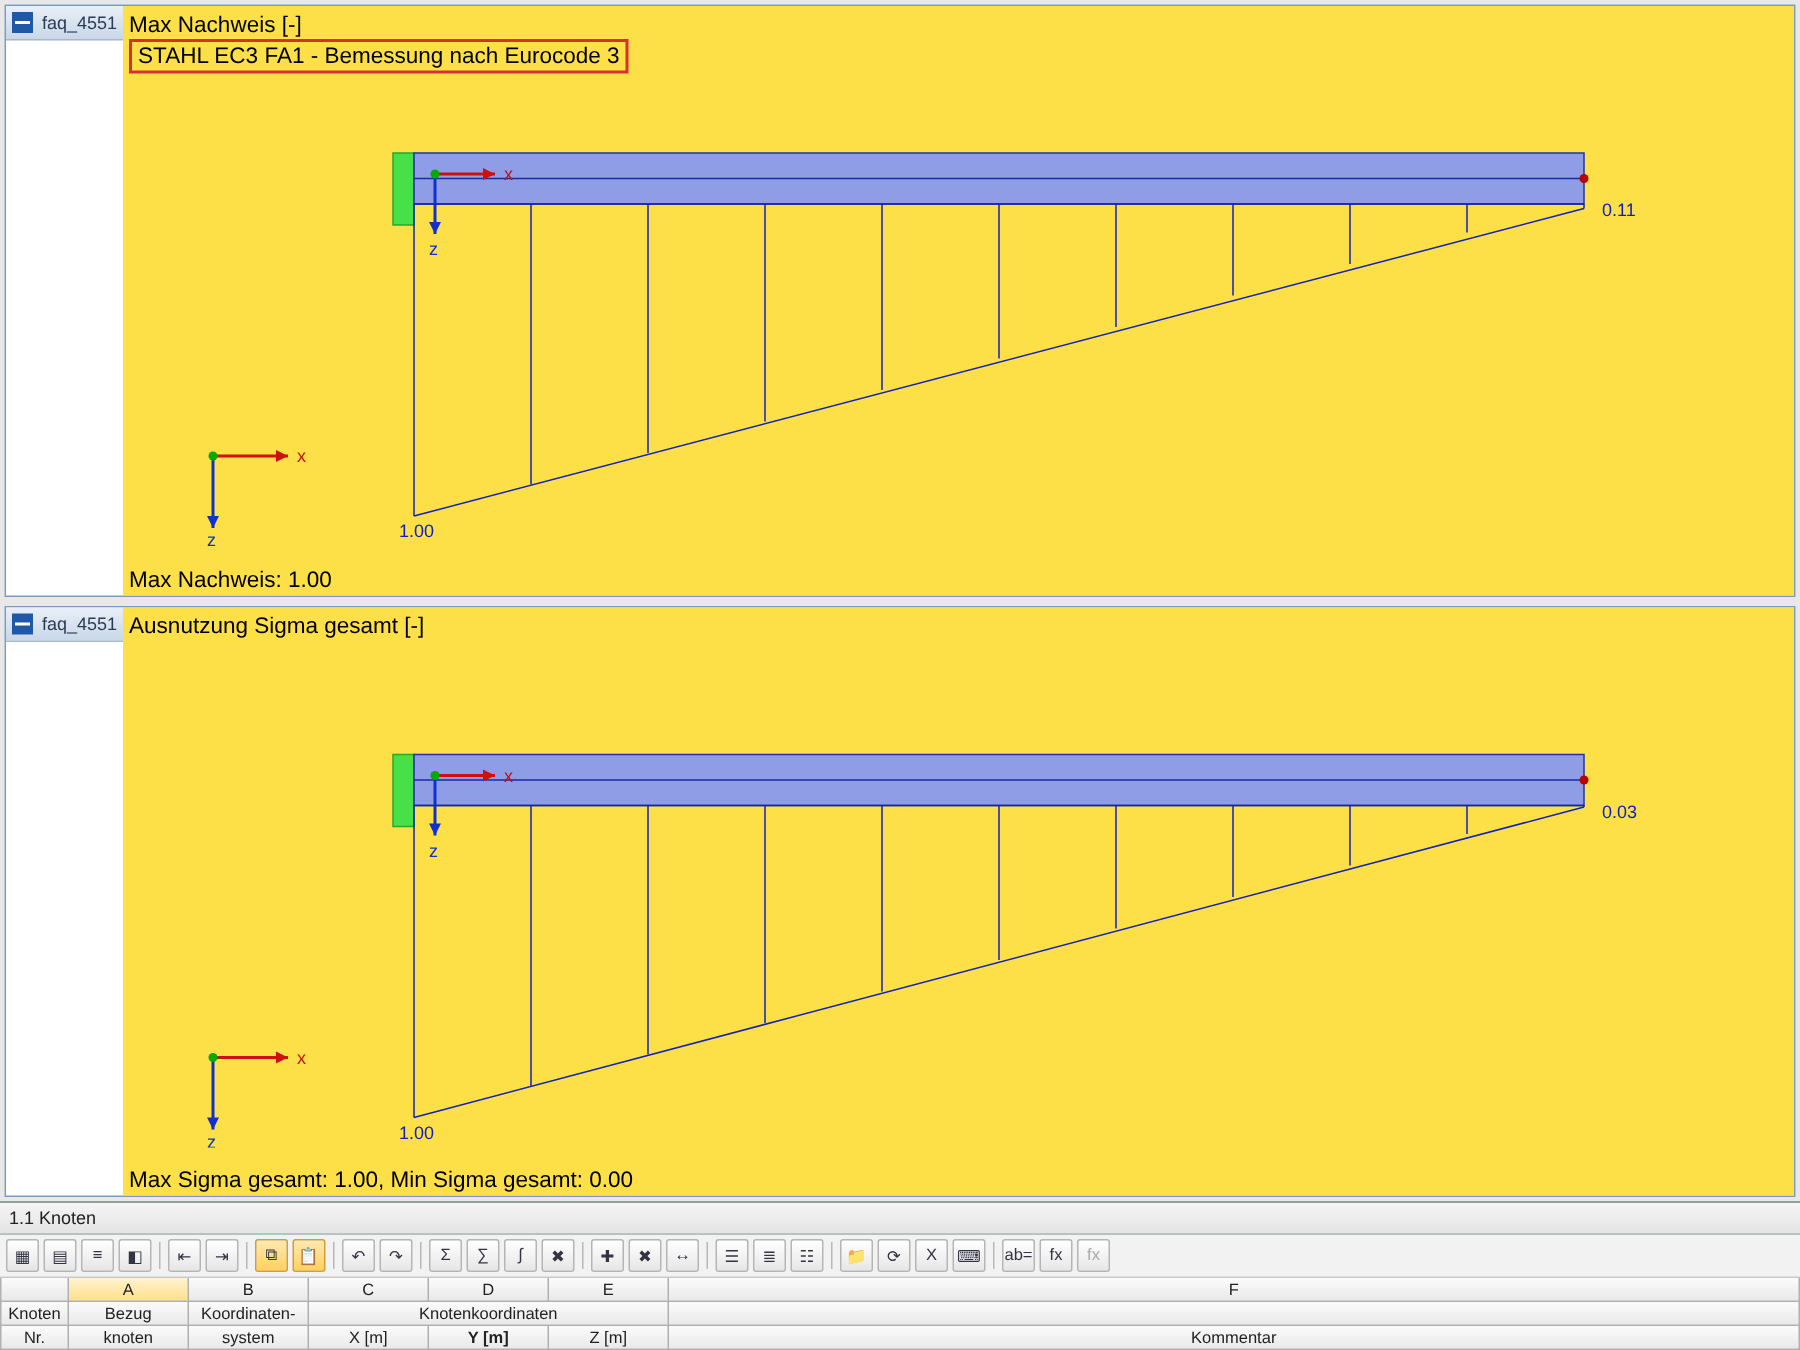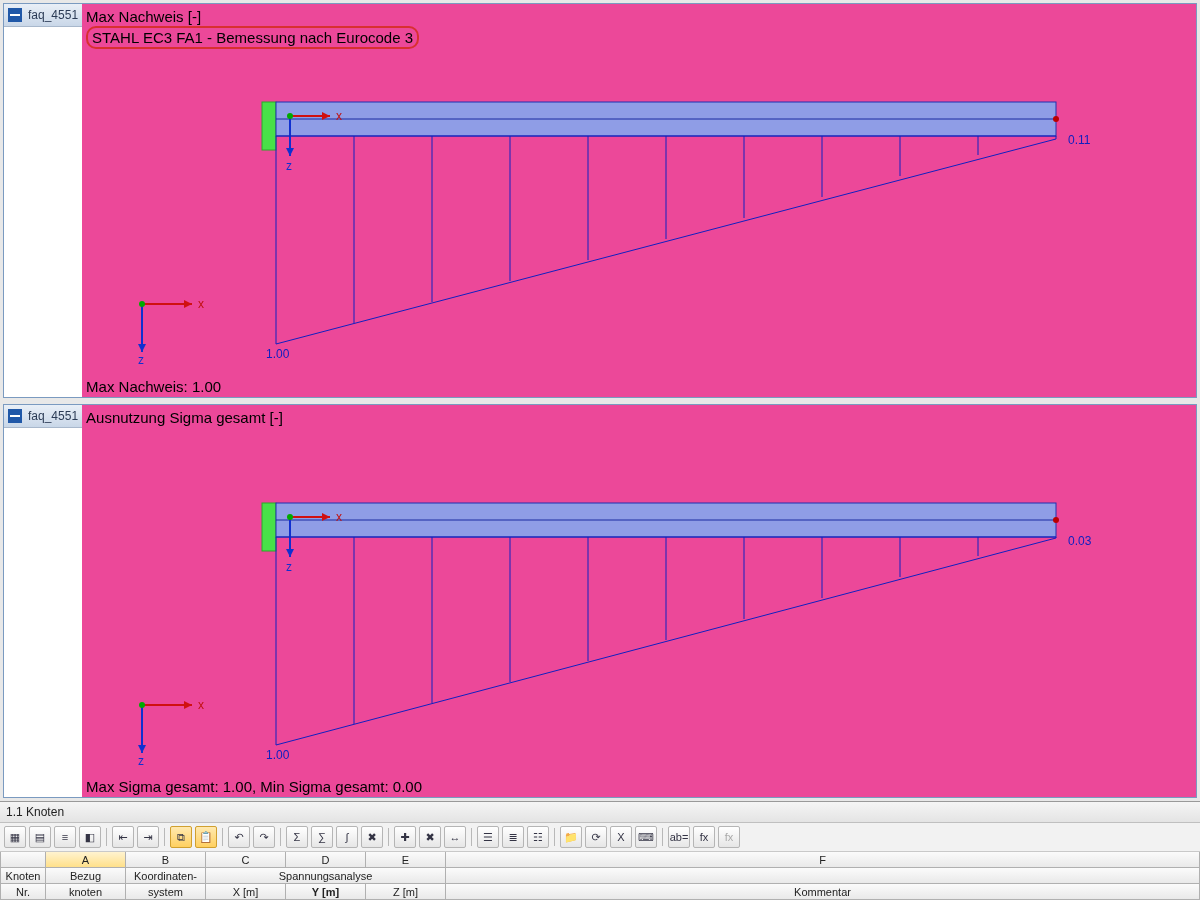--- a/index.html
+++ b/index.html
@@ -1,21 +1,21 @@
 <!DOCTYPE html>
 <html><head>
 <meta charset="utf-8">
 <style>
   html,body{margin:0;padding:0;font-family:Arial,Helvetica,sans-serif;font-size:12px;background:#e8e8e8;color:#000;}
   .app{width:1200px;height:900px;display:flex;flex-direction:column;box-sizing:border-box;}
   .panel{border:1px solid #7a9ac0;background:#fff;margin:3px 3px 3px 3px;display:flex;flex-direction:row;flex:1;min-height:0;}
   .panel-titlebar{height:22px;background:linear-gradient(#e9eff7,#c9d7e8);display:flex;align-items:center;padding:0 4px;font-size:12px;color:#2b3b55;border-bottom:1px solid #a8b8cc;}
   .panel-titlebar .app-icon{width:14px;height:14px;background:#2058a8;margin-right:6px;position:relative;}
   .panel-titlebar .app-icon:after{content:"";position:absolute;left:2px;top:6px;width:10px;height:2px;background:#fff;}
-  .canvas{flex:1;position:relative;background:#ec4899;overflow:hidden;padding-left:22px;}
+  .canvas{flex:1;position:relative;background:#fde047;overflow:hidden;padding-left:22px;}
   .hdr-line{position:absolute;left:4px;font-size:15px;color:#000;}
   .hdr-box{position:absolute;left:4px;border:2px solid #d83030;padding:1px 4px;font-size:15px;color:#000;}
   .footer-line{position:absolute;left:4px;font-size:15px;color:#000;}
   
   .bottom{border-top:1px solid #999;background:#0f766e;}
   .bottom-title{padding:3px 6px;font-size:12px;color:#222;background:linear-gradient(#f5f5f5,#e4e4e4);border-bottom:1px solid #c0c0c0;}
   .toolbar{display:flex;align-items:center;padding:3px 4px;gap:3px;background:#f2f2f2;border-bottom:1px solid #c9c9c9;}
   .tb-btn{width:20px;height:20px;border:1px solid #b5b5b5;background:linear-gradient(#ffffff,#e6e6e6);border-radius:2px;display:flex;align-items:center;justify-content:center;font-size:11px;color:#334;}
   .tb-btn.pressed{background:linear-gradient(#ffe9b0,#ffd060);border-color:#d0a030;}
   .tb-sep{width:1px;height:18px;background:#b8b8b8;margin:0 2px;}
@@ -32,21 +32,21 @@
 
 <div class="app">
 
   <div class="panel">
     <div class="panel-titlebar">
       <span class="app-icon"></span>
       <span>faq_4551</span>
     </div>
     <div class="canvas">
       <span class="hdr-line" style="top:4px;">Max Nachweis [-]</span>
-      <span class="hdr-box" style="top:22px;border-radius:10px;">STAHL EC3 FA1 - Bemessung nach Eurocode 3</span>
+      <span class="hdr-box" style="top:22px;">STAHL EC3 FA1 - Bemessung nach Eurocode 3</span>
 
       <svg width="1180" height="320" style="position:absolute;left:0;top:40px;">
 
         <rect x="180" y="58" width="14" height="48" fill="#48e048" stroke="#2aa82a"></rect>
 
         <rect x="194" y="58" width="780" height="34" fill="#8f9de6" stroke="#2030b0"></rect>
         <line x1="194" y1="75" x2="974" y2="75" stroke="#1a2aa0"></line>
 
         <circle cx="974" cy="75" r="3" fill="#b00"></circle>
 
@@ -191,21 +191,21 @@
         <div class="hcell" style="width:80px;">C</div>
         <div class="hcell" style="width:80px;">D</div>
         <div class="hcell" style="width:80px;">E</div>
         <div class="hcell" style="flex:1;">F</div>
       </div>
 
       <div class="hdr-row">
         <div class="hcell first" style="width:46px;">Knoten</div>
         <div class="hcell" style="width:80px;text-align:right;">Bezug</div>
         <div class="hcell" style="width:80px;">Koordinaten-</div>
-        <div class="hcell" style="width:240px;">Spannungsanalyse</div>
+        <div class="hcell" style="width:240px;">Knotenkoordinaten</div>
         <div class="hcell" style="flex:1;"></div>
       </div>
 
       <div class="hdr-row">
         <div class="hcell first" style="width:46px;">Nr.</div>
         <div class="hcell" style="width:80px;">knoten</div>
         <div class="hcell" style="width:80px;">system</div>
         <div class="hcell" style="width:80px;">X [m]</div>
         <div class="hcell" style="width:80px;font-weight:bold;">Y [m]</div>
         <div class="hcell" style="width:80px;text-align:right;">Z [m]</div>

